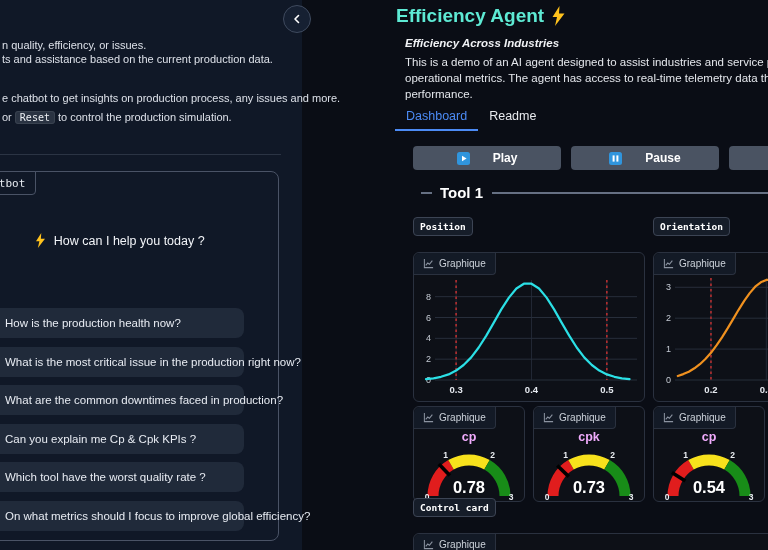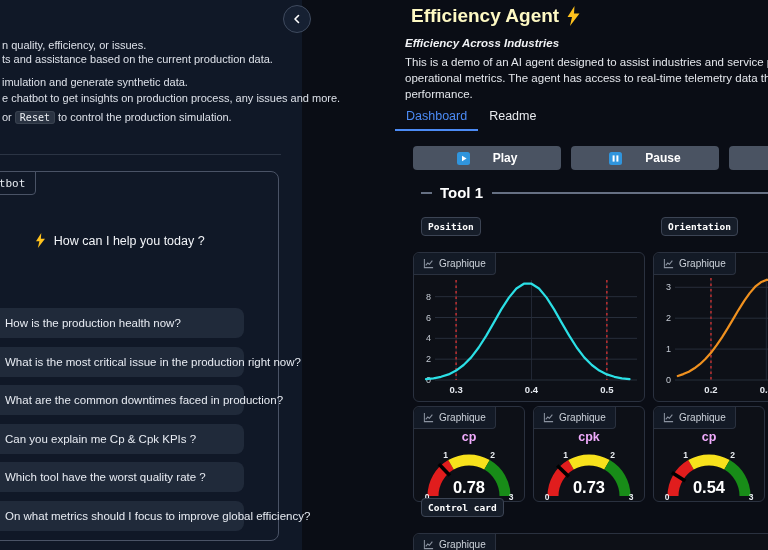--- a/index.html
+++ b/index.html
@@ -22,39 +22,39 @@
     align-items:center;background:#101827;border:1px solid #4a5366;border-radius:0 0 4px 4px;
     font-family:"DejaVu Sans Mono",monospace;font-size:11px;color:#e8ecf2;z-index:2;}
   .chat-welcome{position:absolute;left:-37px;top:233px;width:314px;text-align:center;
     font-size:12.5px;color:#f2f4f8;}
   .chat-welcome svg{vertical-align:-3px;margin-right:4px;}
   .pill{position:absolute;left:-8px;width:252px;height:30px;background:#202a3a;border-radius:8px;
     color:#e7ebf2;font-size:11.5px;display:flex;align-items:center;padding-left:13px;
     box-sizing:border-box;white-space:nowrap;cursor:pointer;}
 
   
-  .page-title{position:absolute;left:411px;top:5px;font-size:19px;font-weight:bold;color:#fef9c3;
+  .page-title{position:absolute;left:396px;top:5px;font-size:19px;font-weight:bold;color:#5eead4;
     display:flex;align-items:center;gap:7px;white-space:nowrap;}
   .page-subtitle{position:absolute;left:405px;top:37px;font-size:11.5px;font-weight:bold;
     font-style:italic;color:#f0f2f5;white-space:nowrap;}
   .desc-line{position:absolute;left:405px;font-size:11.5px;color:#e4e7ec;white-space:nowrap;}
   .tabs{position:absolute;left:395px;top:104px;display:flex;}
   .tab{padding:5px 11px 6px 11px;font-size:12.5px;cursor:pointer;}
   .tab.active{color:#4c8bf5;border-bottom:2px solid #4c8bf5;}
   .tab.inactive{color:#e8eaee;}
   .btn{position:absolute;top:146px;width:148px;height:24px;background:#4a5362;border-radius:4px;
     color:#fff;font-weight:bold;font-size:12px;display:flex;align-items:center;justify-content:center;
     gap:23px;cursor:pointer;}
   .tool-header{position:absolute;left:421px;top:184px;width:450px;display:flex;align-items:center;}
   .tool-dash{width:11px;height:2px;background:#667083;margin-right:8px;}
   .tool-title{font-size:15px;font-weight:bold;color:#fff;white-space:nowrap;}
   .tool-line{flex:1;height:2px;background:#667083;margin-left:9px;}
   .mono-chip{position:absolute;font-family:"DejaVu Sans Mono",monospace;font-size:9.5px;
     font-weight:bold;color:#fff;background:#161d29;border:1px solid #3c4454;border-radius:4px;
-    padding:3px 6px;white-space:nowrap;margin-left:8px;}
+    padding:3px 6px;white-space:nowrap;}
   .card{position:absolute;background:#0d1017;border:1px solid #2a313f;border-radius:6px;
     box-sizing:border-box;margin-top:12px;}
   .graphique-tab{position:absolute;top:0;left:0;height:21px;display:flex;align-items:center;gap:5px;
     padding:0 9px;background:#131a26;border-right:1px solid #2a313f;border-bottom:1px solid #2a313f;
     border-radius:6px 0 4px 0;font-size:10px;color:#ccd2da;cursor:pointer;white-space:nowrap;}
   .chart-holder{position:absolute;left:4px;top:22px;}
   .gauge-title{position:absolute;top:23px;left:0;width:100%;text-align:center;font-weight:bold;
     font-size:12.5px;color:#f0abfc;}
   .gauge-holder{position:absolute;left:5px;top:37px;width:100px;height:58px;}
 </style>
@@ -257,21 +257,20 @@
             <line x1="17" y1="2.222222222222224" x2="459" y2="2.222222222222224" stroke="#272e3b" stroke-width="1"></line>
             <text x="13" y="5.222222222222224" text-anchor="end" font-size="9" fill="#c6ccd5">0.8</text>
           </svg></div>
     </div>
   </div>
 
   <div class="sidebar">
 
     <div class="intro-line" style="top:53px">ts and assistance based on the current production data.</div>
     <div class="intro-line" style="top:39px">n quality, efficiency, or issues.</div>
-    <div class="intro-line" style="top:76px">imulation and generate synthetic data.</div>
     <div class="intro-line" style="top:92px">e chatbot to get insights on production process, any issues and more.</div>
     <div class="intro-line" style="top:111px">
       <span>or</span>
       <span class="code-chip">Reset</span>
       <span>to control the production simulation.</span>
     </div>
 
     <div class="sidebar-hr"></div>
 
     <div class="chat-panel"></div>

